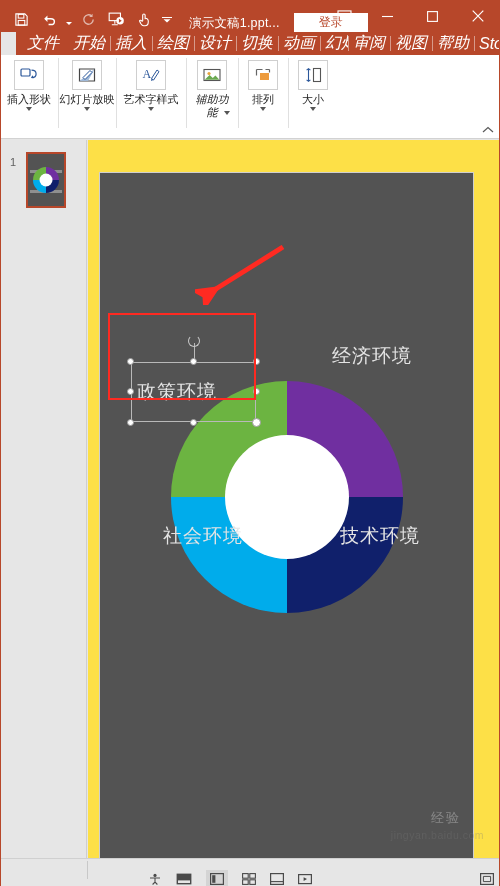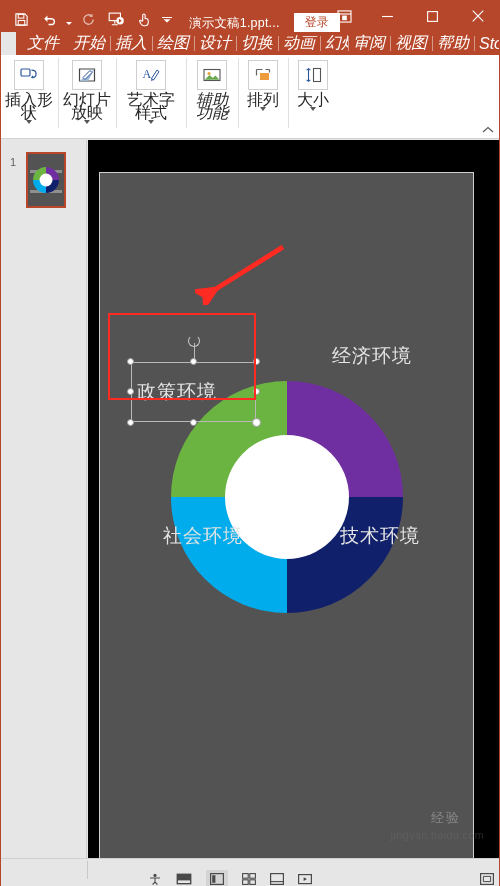--- a/index.html
+++ b/index.html
@@ -45,21 +45,21 @@
     color: #ffffff;
     font-size: 12.5px;
     letter-spacing: .2px;
     white-space: nowrap;
   }
   .signin {
     margin-left: 14px;
     background: #ffffff;
     color: #b7472a;
     font-size: 12px;
-    padding: 3px 11px 4px;
+    padding: 3px 25px 4px;
     line-height: 1;
     white-space: nowrap;
   }
   .win-ctrls {
     position: absolute; right: 0; top: 0;
     height: 32px; display: flex; align-items: center;
   }
   .win-btn {
     width: 45px; height: 32px;
     display: flex; align-items: center; justify-content: center;
@@ -132,21 +132,21 @@
     width: 1px; background: #e0e0e0;
   }
   .rg-icon {
     width: 30px; height: 30px;
     border: 1px solid #cfcfcf;
     background: #fff;
     display: flex; align-items: center; justify-content: center;
     margin-bottom: 3px;
   }
   .rg-label {
-    font-size: 16px; color: #262626;
+    font-size: 11px; color: #262626;
     text-align: center; line-height: 13px;
     max-width: 62px;
   }
   .rg-caret {
     margin-top: 1px;
     width: 0; height: 0;
     border-left: 3.5px solid transparent;
     border-right: 3.5px solid transparent;
     border-top: 4px solid #555;
   }
@@ -196,21 +196,21 @@
   .thumb-txt {
     position: absolute; left: 2px; right: 2px;
     height: 3px;
     background: rgba(255,255,255,.35);
   }
 
   
   .editarea {
     position: absolute; left: 88px; top: 140px;
     width: 412px; height: 718px;
-    background: #000000;
+    background: #fde047;
   }
   .slide {
     position: absolute; left: 11px; top: 32px;
     width: 375px; height: 688px;
     background: #535353;
     border: 1px solid #cfcfcf;
     overflow: hidden;
   }
 
   

